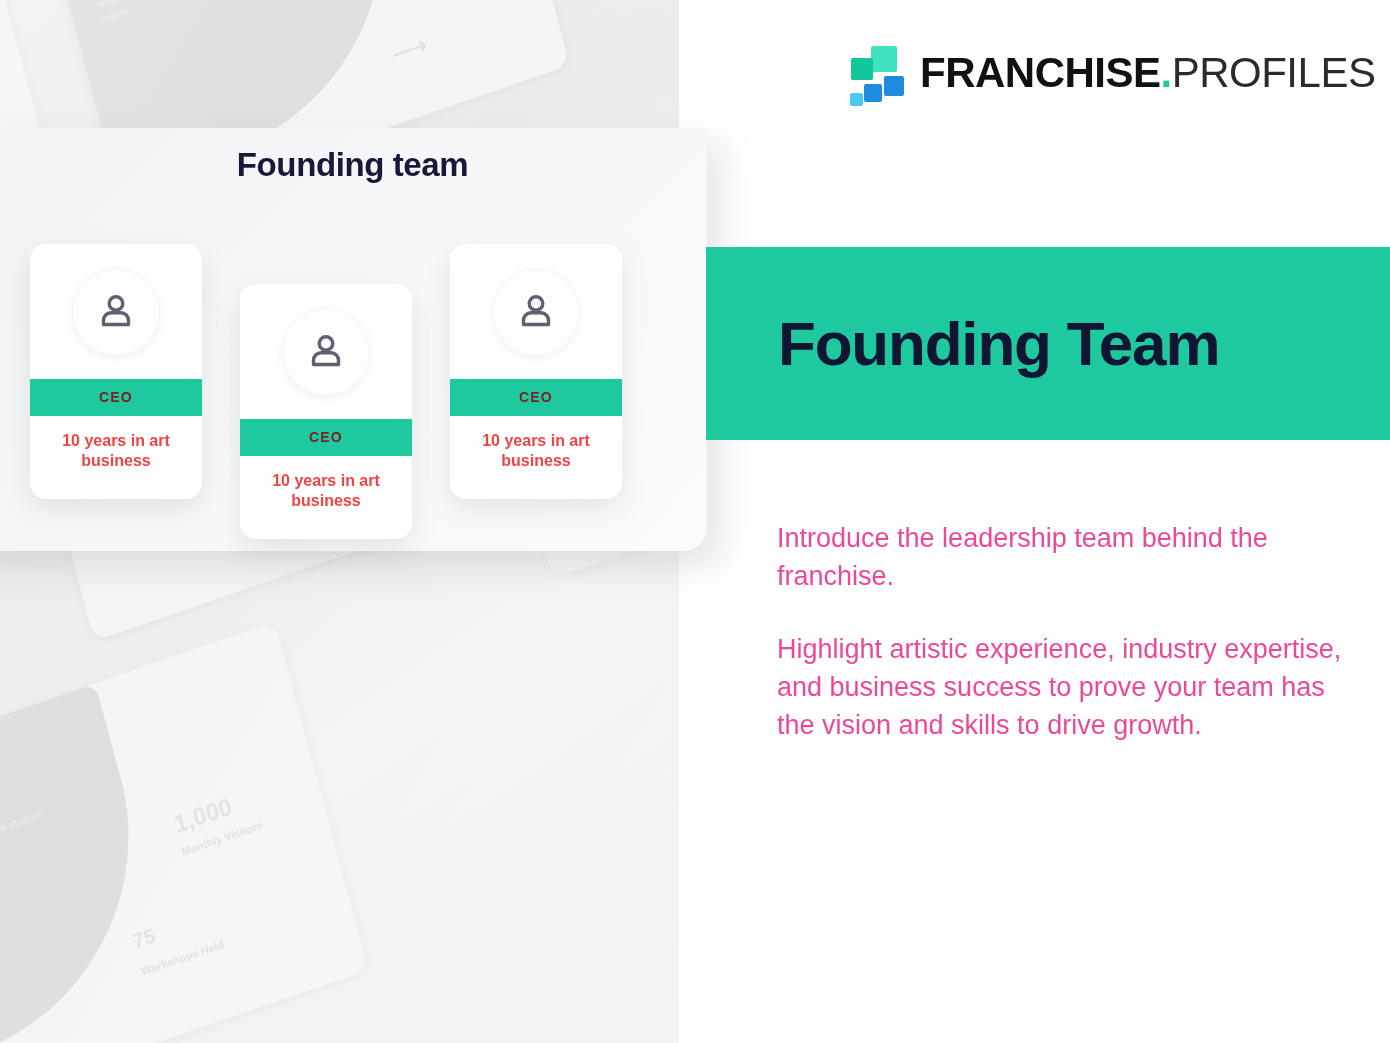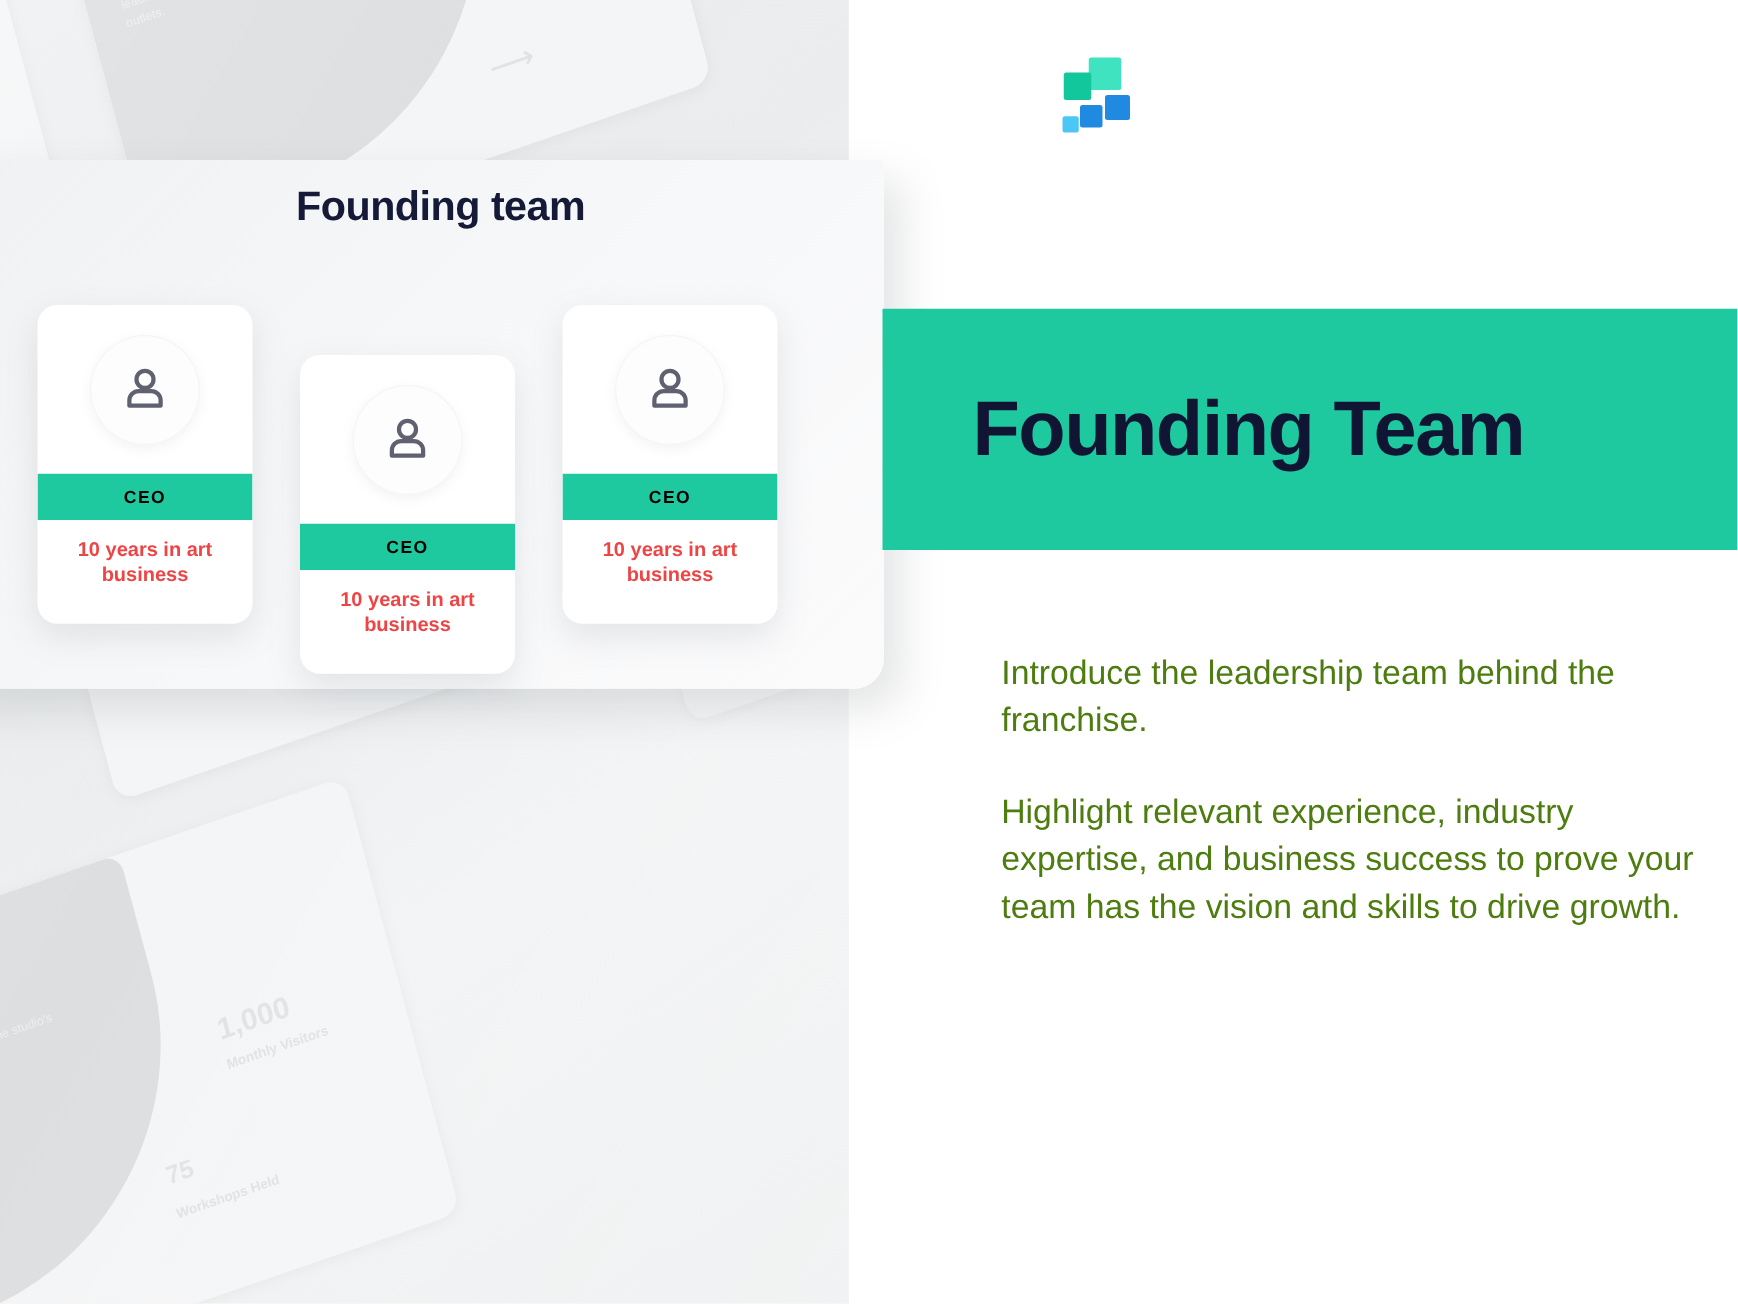--- a/index.html
+++ b/index.html
@@ -143,21 +143,21 @@
   .avatar{
     width:88px; height:88px;
     border-radius:50%;
     background:#fdfdfd;
     box-shadow:inset 0 0 0 1px #f5f5f6, 0 3px 9px rgba(150,155,160,0.12);
     display:flex; align-items:center; justify-content:center;
   }
   .avatar svg{ display:block; }
   .role-bar{
     background:#1ec9a0;
-    color:#000000;
+    color:#7f1d1d;
     font-size:14px;
     font-weight:bold;
     letter-spacing:1.2px;
     padding:10px 17px 11px;
   }
   .card-note{
     color:#ef4444;
     font-size:16px;
     font-weight:bold;
     line-height:1.25;
@@ -207,24 +207,23 @@
     font-size:62px;
     font-weight:bold;
     letter-spacing:-1.2px;
     line-height:1;
   }
 
   .body-copy{
     position:absolute;
     left:777px; top:519px;
     width:566px;
-    color:#4d7c0f;
+    color:#ec4899;
     font-size:27px;
     line-height:1.42;
-    margin-left:24px;
   }
   .body-copy p + p{ margin-top:34px; }
 </style>
 </head>
 <body>
 
 <div class="slide">
 
   <div class="bg-collage">
     <div class="deck-plane">
@@ -323,24 +322,27 @@
   </div>
 
   <div class="logo">
     <div class="logo-mark">
       <i class="lm1"></i>
       <i class="lm2"></i>
       <i class="lm3"></i>
       <i class="lm4"></i>
       <i class="lm5"></i>
     </div>
+    <div class="logo-text">
+      <span class="bold">FRANCHISE</span><span class="dot">.</span><span class="light">PROFILES</span>
+    </div>
   </div>
 
   <div class="banner">
     <div class="banner-title">Founding Team</div>
   </div>
 
   <div class="body-copy">
     <p>Introduce the leadership team behind the franchise.</p>
-    <p>Highlight relevant experience, industry expertise, and business success to prove your team has the vision and skills to drive growth.</p>
+    <p>Highlight artistic experience, industry expertise, and business success to prove your team has the vision and skills to drive growth.</p>
   </div>
 
 </div>
 
 </body></html>

